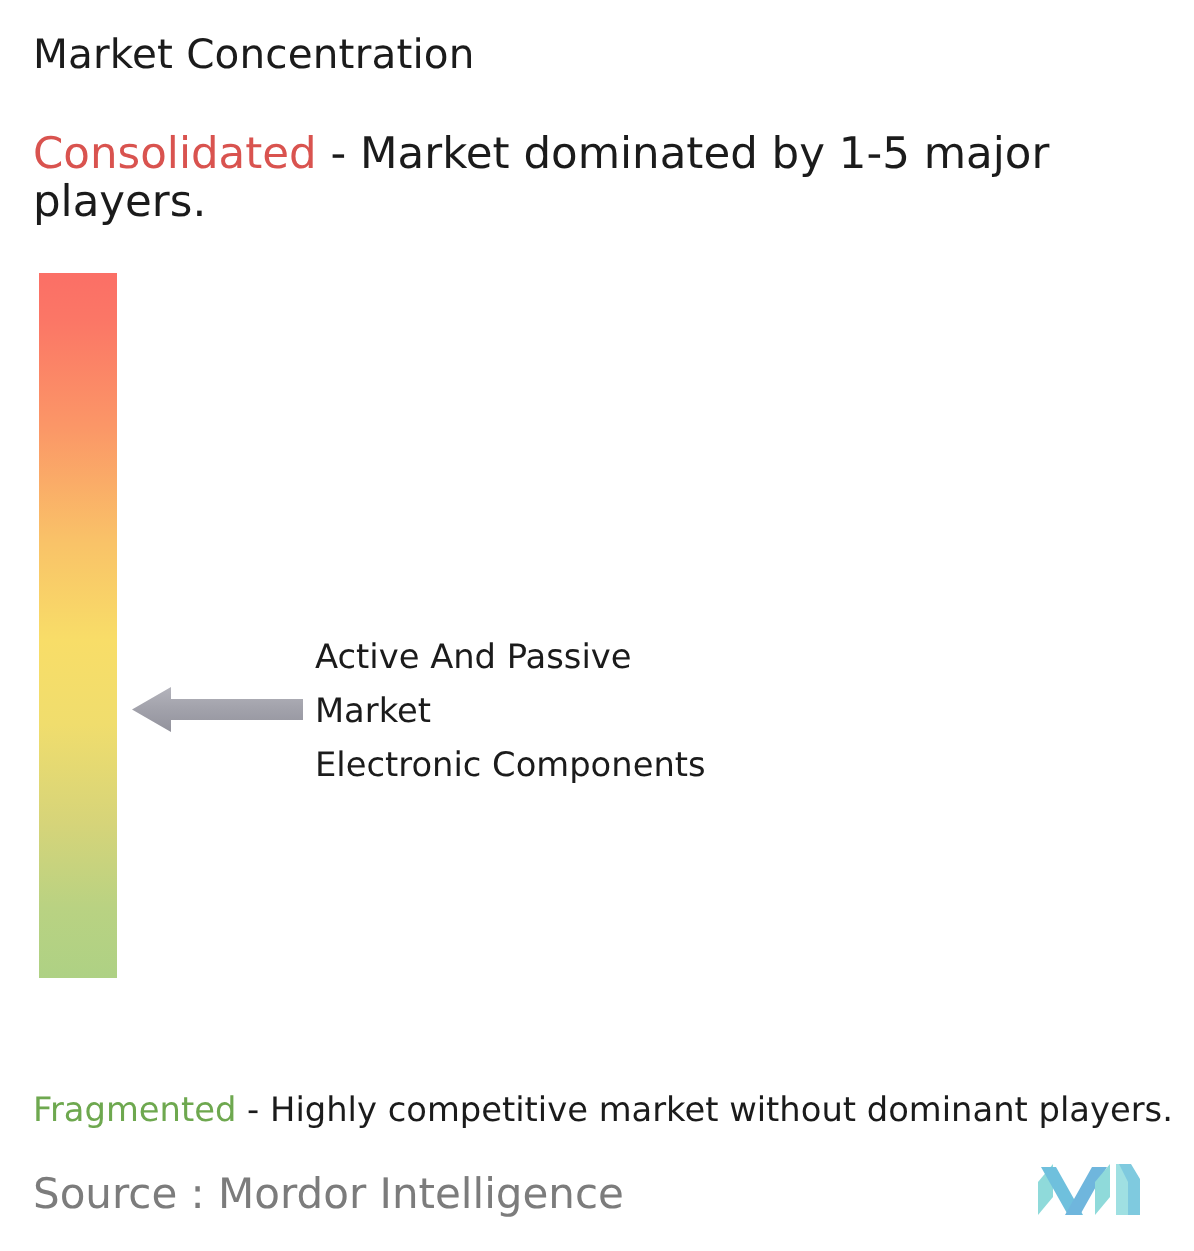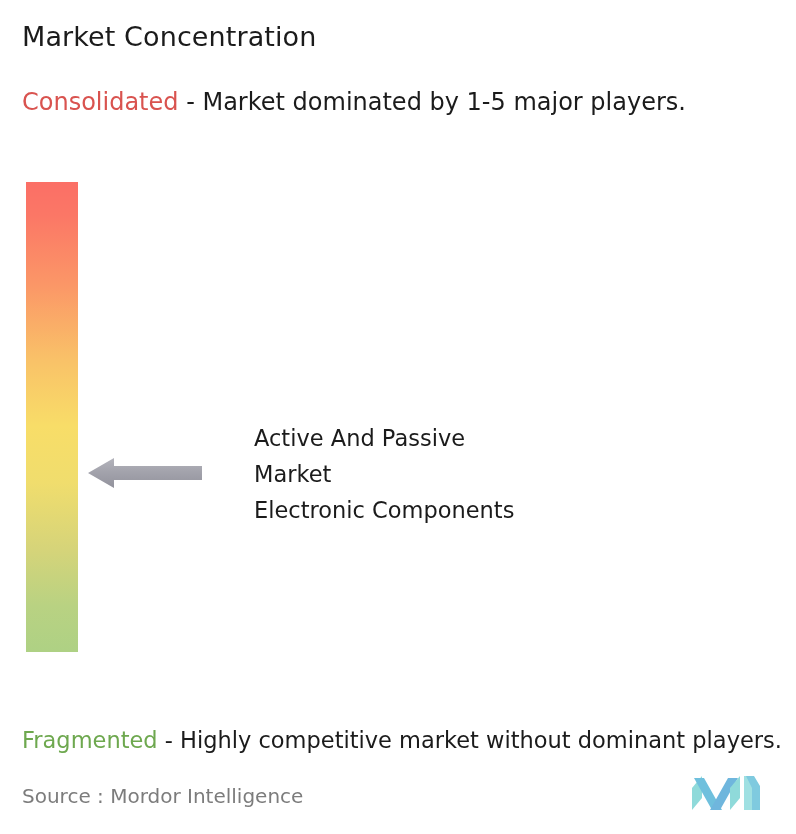--- a/index.html
+++ b/index.html
@@ -36,21 +36,21 @@
     letter-spacing: 0.1px;
     white-space: nowrap;
   }
 
   
   .legend-top {
     position: absolute;
     left: 22px;
     top: 86px;
     width: 752px;
-    font-size: 24px;
+    font-size: 29px;
     line-height: 32px;
     color: #1b1b1b;
     font-weight: 400;
   }
   .legend-bottom {
     position: absolute;
     left: 22px;
     top: 686px;
     width: 760px;
     font-size: 22.5px;
@@ -109,29 +109,28 @@
     top: 420px;
     width: 420px;
     font-size: 22.5px;
     line-height: 36px;
     color: #1b1b1b;
     font-weight: 400;
   }
   .pointer-label .ln {
     display: block;
     white-space: nowrap;
-    margin-left: 44px;
   }
 
   
   .source-line {
     position: absolute;
     left: 22px;
     top: 782px;
-    font-size: 20px;
+    font-size: 28px;
     line-height: 28px;
     color: #7c7c7c;
     font-weight: 400;
     white-space: nowrap;
   }
   .brand-logo {
     position: absolute;
     left: 690px;
     top: 772px;
     width: 72px;

